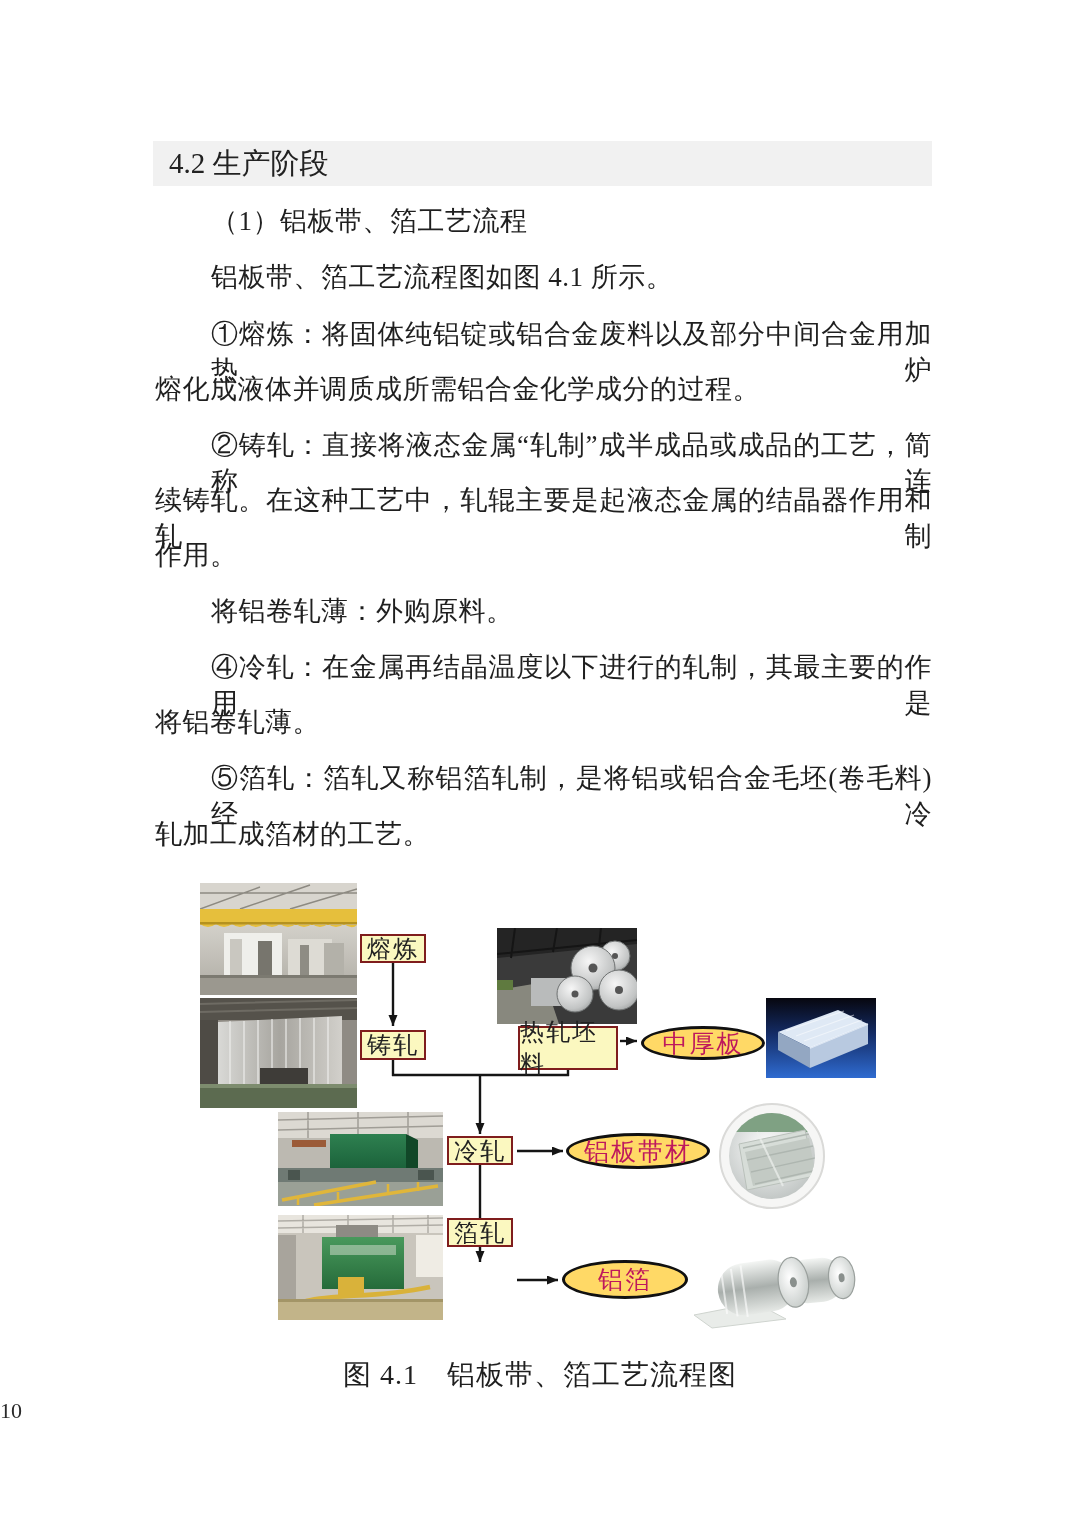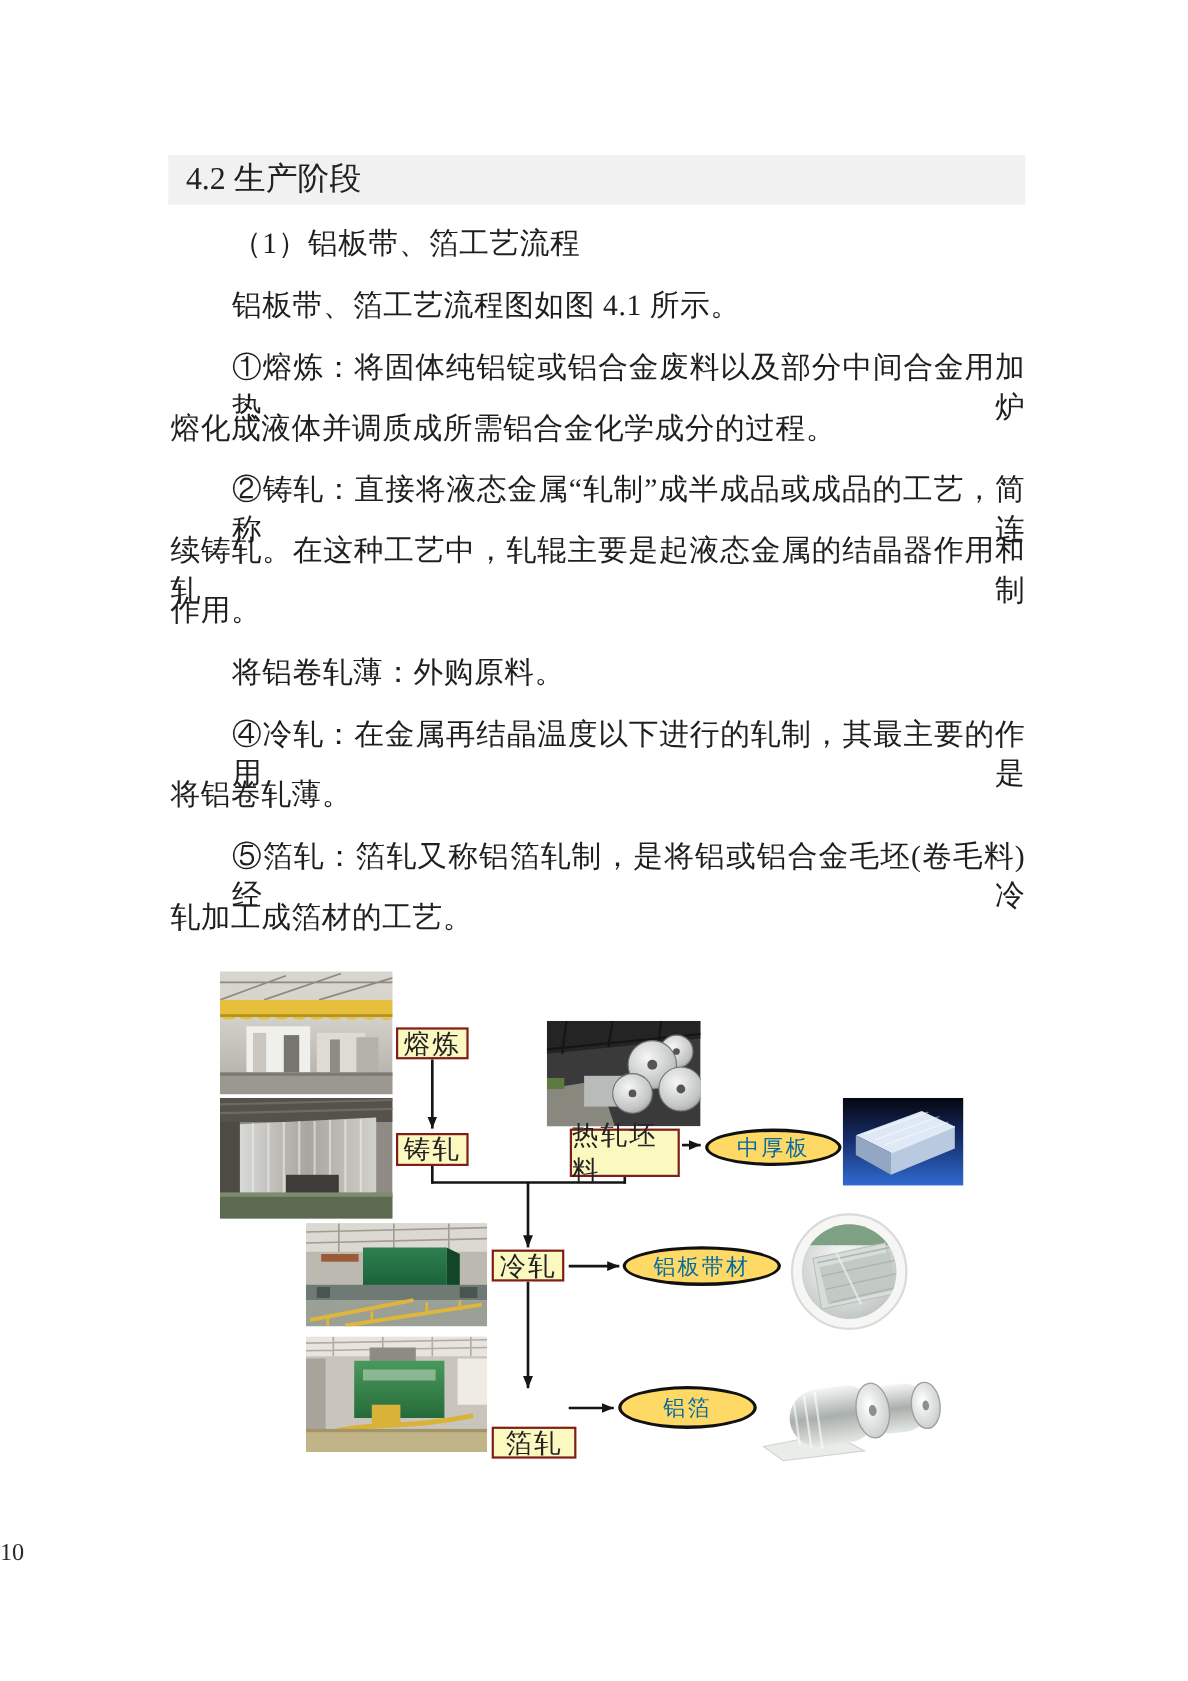--- a/index.html
+++ b/index.html
@@ -29,21 +29,21 @@
     font-size:22px;color:#2a2a2a;
   }
   .flow-box{
     position:absolute;background:#fbf8c0;border:2px solid #7f1d1d;
     display:flex;align-items:center;justify-content:center;
     font-size:24px;letter-spacing:2px;color:#222;box-sizing:border-box;
   }
   .flow-ellipse{
     position:absolute;background:#ffd966;border:3px solid #111;border-radius:50%;
     display:flex;align-items:center;justify-content:center;
-    font-size:20px;letter-spacing:2px;color:#0369a1;box-sizing:border-box;
+    font-size:25px;letter-spacing:2px;color:#be185d;box-sizing:border-box;
   }
   .photo{position:absolute;overflow:hidden;}
   .photo svg{display:block;width:100%;height:100%;}
   .connectors{position:absolute;left:140px;top:870px;width:800px;height:480px;}
 </style>
 </head>
 <body>
 
 <div class="page">
 
@@ -267,21 +267,22 @@
       <line x1="377" y1="281" x2="423" y2="281" marker-end="url(#ah)"></line>
       <line x1="340" y1="295" x2="340" y2="392" marker-end="url(#ah)"></line>
       <line x1="377" y1="410" x2="418" y2="410" marker-end="url(#ah)"></line>
     </g>
   </svg>
 
   <div class="flow-box" style="left:360px;top:934px;width:66px;height:29px">熔炼</div>
   <div class="flow-box" style="left:360px;top:1030px;width:66px;height:30px">铸轧</div>
   <div class="flow-box" style="left:518px;top:1026px;width:100px;height:44px">热轧坯料</div>
   <div class="flow-box" style="left:447px;top:1136px;width:66px;height:29px">冷轧</div>
-  <div class="flow-box" style="left:447px;top:1297px;width:77px;height:29px">箔轧</div>
+  <div class="flow-box" style="left:447px;top:1218px;width:66px;height:29px">箔轧</div>
 
   <div class="flow-ellipse" style="left:641px;top:1026px;width:124px;height:34px">中厚板</div>
   <div class="flow-ellipse" style="left:566px;top:1133px;width:144px;height:36px">铝板带材</div>
   <div class="flow-ellipse" style="left:562px;top:1260px;width:126px;height:39px">铝箔</div>
 
+  <div class="caption">图 4.1　铝板带、箔工艺流程图</div>
   <div class="pagenum">10</div>
 
 </div>
 
 </body></html>

